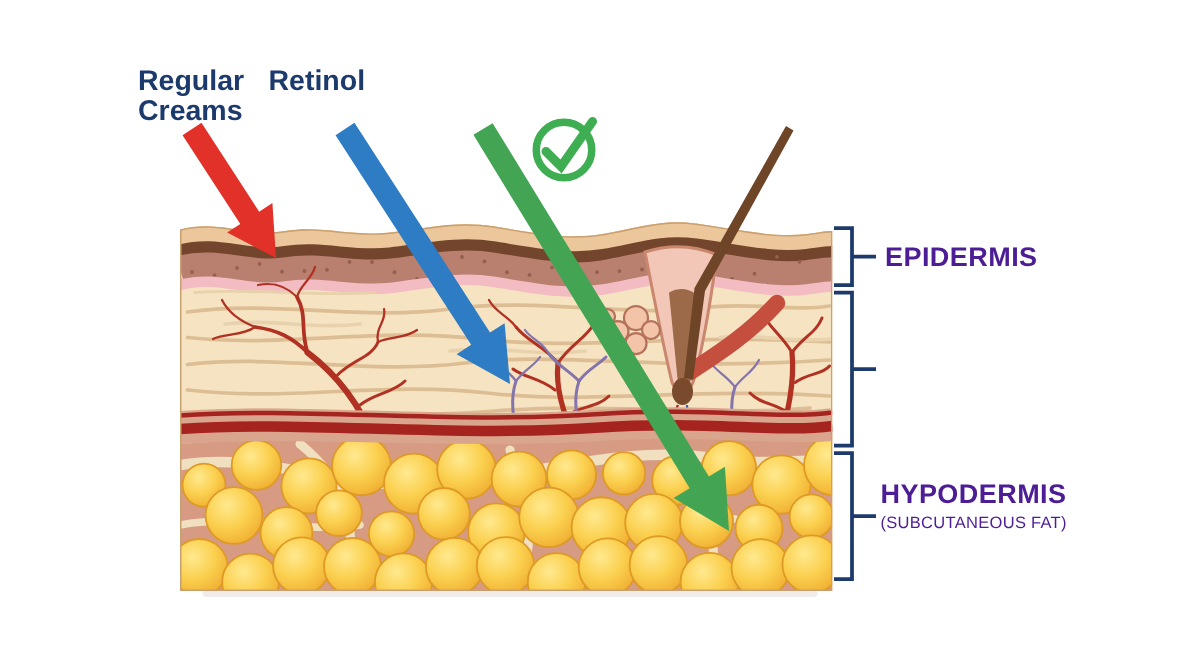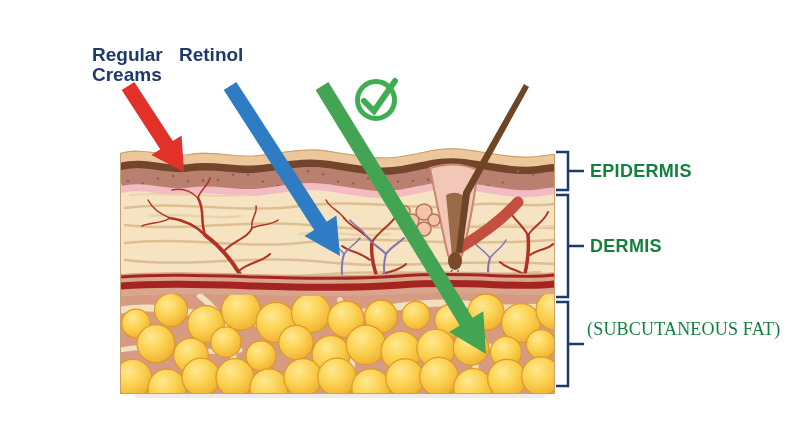--- a/index.html
+++ b/index.html
@@ -5,24 +5,24 @@
   html,body{margin:0;padding:0;background:#ffffff;}
   .stage{
     position:relative;width:800px;height:447px;background:#ffffff;
     font-family:"Liberation Sans",sans-serif;overflow:hidden;
   }
   .stage svg{position:absolute;left:0;top:0;}
   .toplabel{
     position:absolute;color:#1c3a6b;font-weight:bold;font-size:19px;line-height:20px;
   }
   .layerlabel{
-    position:absolute;color:#15803d;font-weight:bold;font-size:18px;line-height:20px;
+    position:absolute;color:#4c1d95;font-weight:bold;font-size:18px;line-height:20px;
     letter-spacing:.3px;white-space:nowrap;
   }
-  .layerlabel .sub{font-weight:normal;font-size:18px;letter-spacing:.2px;font-family:Liberation Serif, serif;}
+  .layerlabel .sub{font-weight:normal;font-size:11px;letter-spacing:.2px;}
 </style>
 </head>
 <body>
 
 <div class="stage">
 
   <svg width="800" height="447" viewBox="0 0 800 447">
     <defs>
       <path id="wave" d="M120,153 C145,146 165,158 190,154 C215,150 235,158 260,155 C285,152 305,147 330,151 C355,155 378,160 402,156 C426,152 440,146 464,149 C488,152 515,159 538,156 C545,155 550,154 555,154" fill="none"></path>
       <clipPath id="skinclip">
@@ -225,18 +225,18 @@
 
   <div class="toplabel" style="left:92px;top:45px;">
     <div>Regular</div>
     <div>Creams</div>
   </div>
   <div class="toplabel" style="left:179px;top:45px;">
     <div>Retinol</div>
   </div>
 
   <div class="layerlabel" style="left:590px;top:161px;">EPIDERMIS</div>
-  <div class="layerlabel" style="left:590px;top:236px;">DERMIS</div>
   <div class="layerlabel" style="left:587px;top:319px;">
+    <div>HYPODERMIS</div>
     <div class="sub">(SUBCUTANEOUS FAT)</div>
   </div>
 
 </div>
 
 </body></html>

